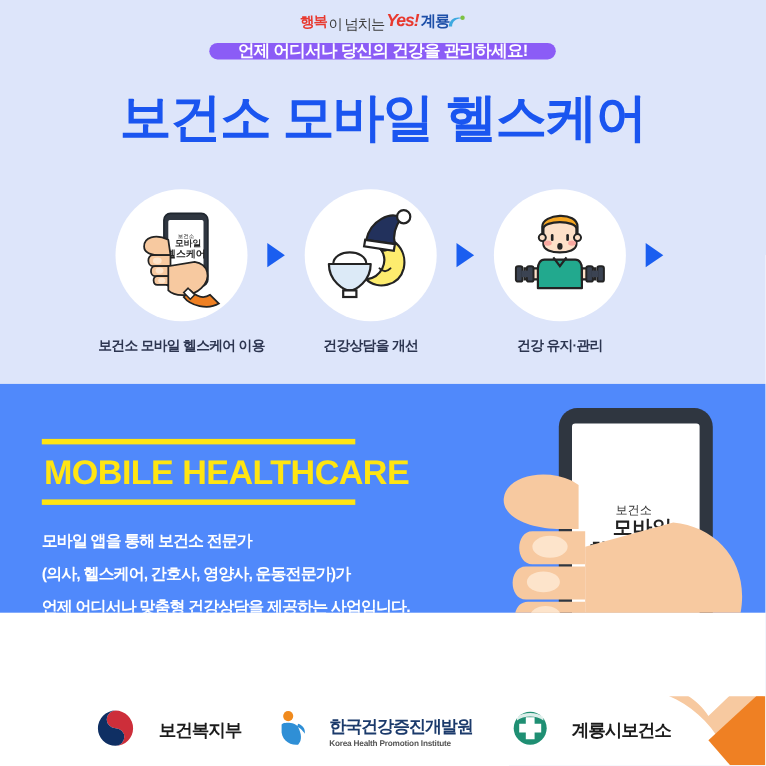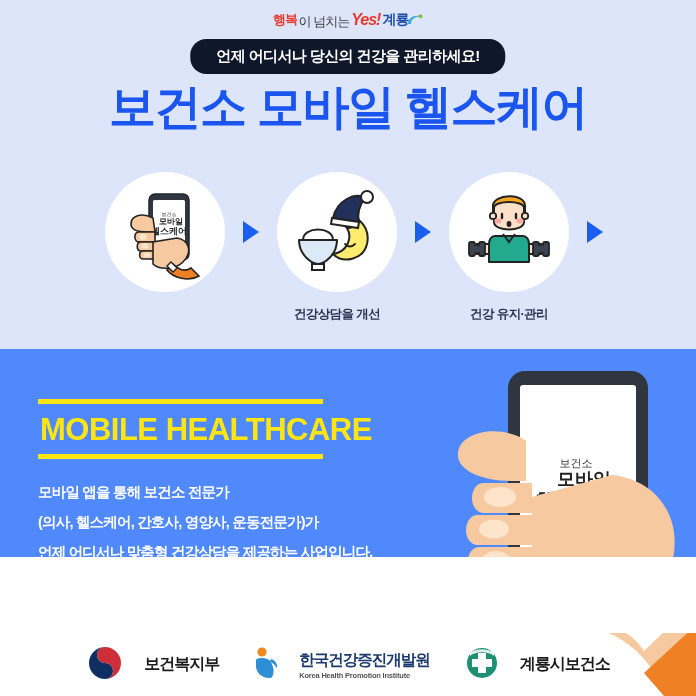--- a/index.html
+++ b/index.html
@@ -26,22 +26,22 @@
               font-family:"DejaVu Sans",sans-serif; transform:rotate(-3deg); }
   .cl-mid   { font-size:13px; color:#3a3a3a; letter-spacing:-1px; align-self:flex-end;
               padding-bottom:2px; }
   .cl-yes   { font-size:16px; font-weight:bold; color:#e8392f; font-style:italic;
               letter-spacing:-1px; font-family:"Liberation Sans",sans-serif; }
   .cl-gye   { font-size:14px; font-weight:bold; color:#1d4fa8; letter-spacing:-1px; }
   .cl-swoosh{ width:16px; height:14px; position:relative; margin-left:-3px; }
 
   .tagline-pill {
     position:absolute; left:50%; transform:translateX(-50%); top:39px;
-    height:35px; padding:0 26px; border-radius:16px;
-    background:#0f172a;
+    height:15px; padding:0 26px; border-radius:16px;
+    background:#8b5cf6;
     display:flex; align-items:center; justify-content:center;
     color:#ffffff; font-size:15px; font-weight:bold; letter-spacing:-0.6px;
     white-space:nowrap;
   }
 
   .main-title {
     position:absolute; left:0; top:76px; width:696px;
     text-align:center; color:#1a55f0;
     font-size:47px; font-weight:bold; letter-spacing:-1.5px;
     line-height:62px; white-space:nowrap;
@@ -157,20 +157,21 @@
             <ellipse cx="30" cy="66" rx="3.6" ry="2.8" fill="#fde4cb"></ellipse>
             <ellipse cx="32" cy="75" rx="3.2" ry="2.6" fill="#fde4cb"></ellipse>
 
             <path d="M62 58 C74 60, 78 72, 68 82 C60 90, 44 90, 38 84 L38 62 Z" fill="#f7c9a0" stroke="#232323" stroke-width="1.6"></path>
 
             <path d="M58 84 C64 90, 70 92, 76 88 L84 96 C74 102, 58 98, 52 90 Z" fill="#ef8023" stroke="#232323" stroke-width="1.6"></path>
             <path d="M56 82 L62 88 L58 92 L52 86 Z" fill="#ffffff" stroke="#232323" stroke-width="1.4"></path>
           </svg>
           </span>
         </div>
+        <div class="step-label">보건소 모바일 헬스케어 이용</div>
       </div>
 
       <div class="arrow">
           <span></span>
         </div>
 
       <div class="step">
         <div class="step-circle">
           <span>
           <svg width="96" height="96" viewBox="0 0 96 96">

